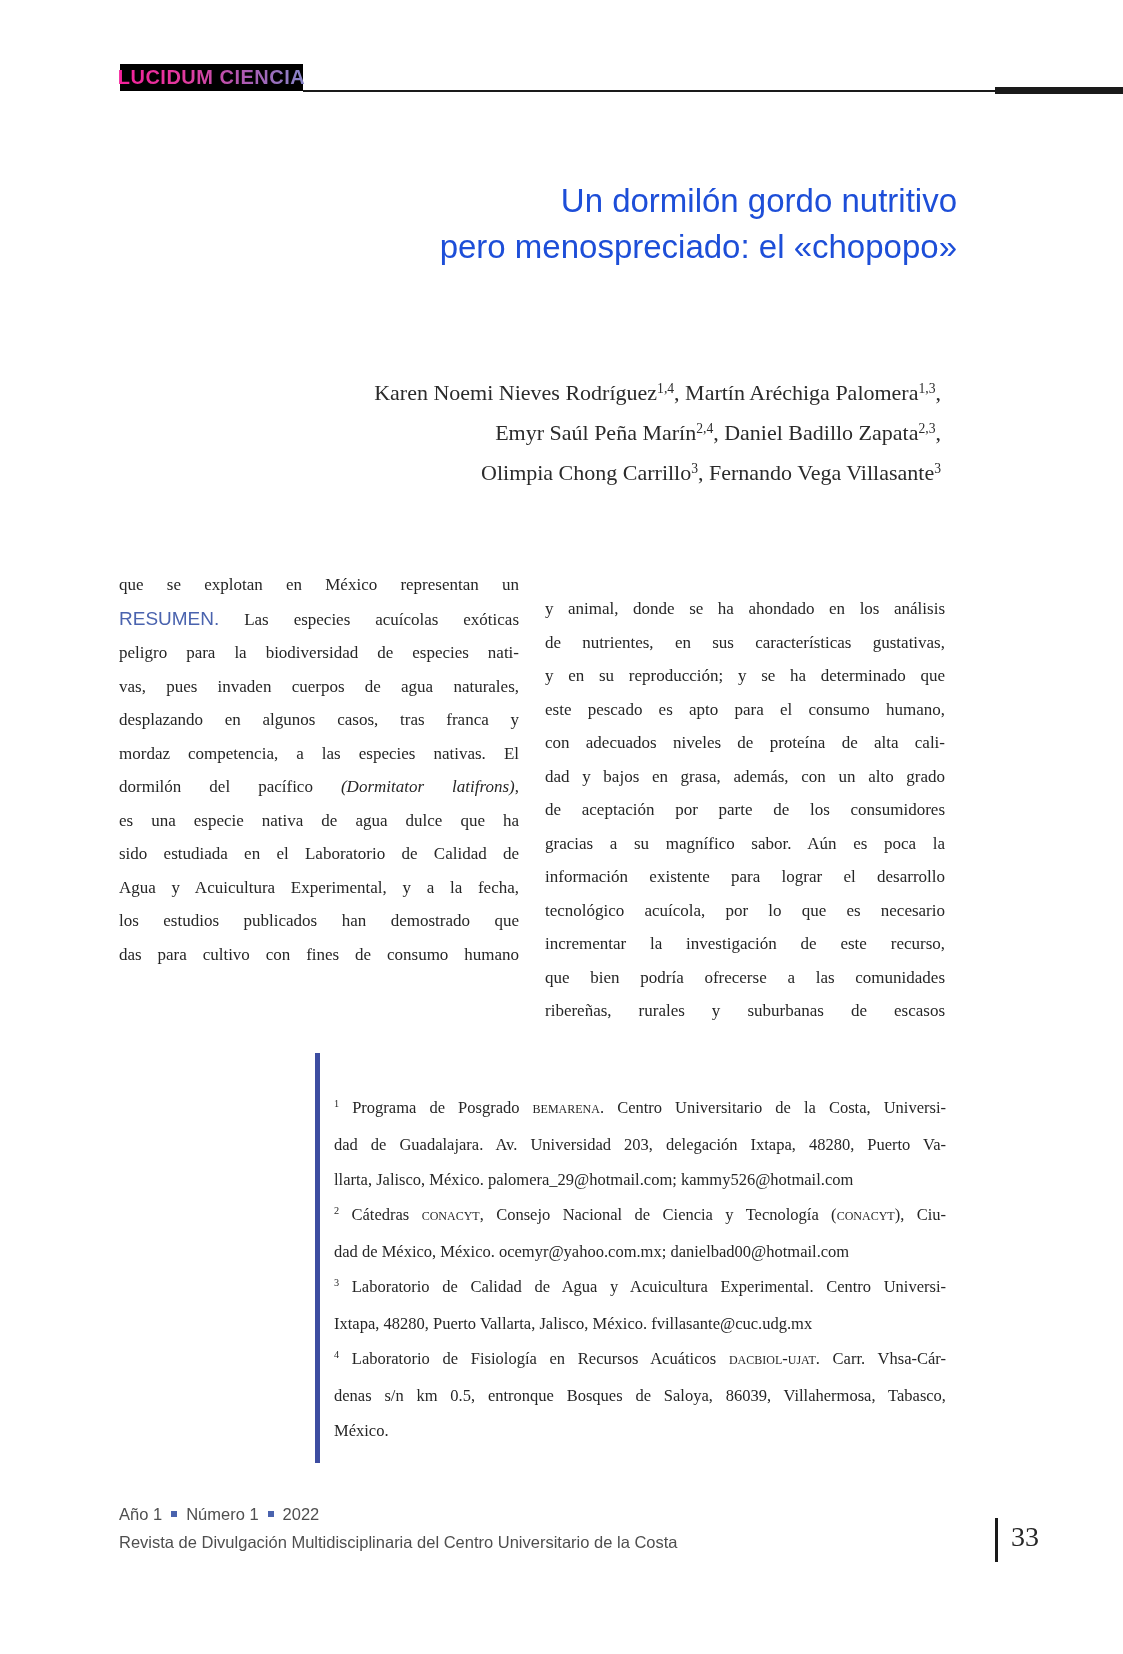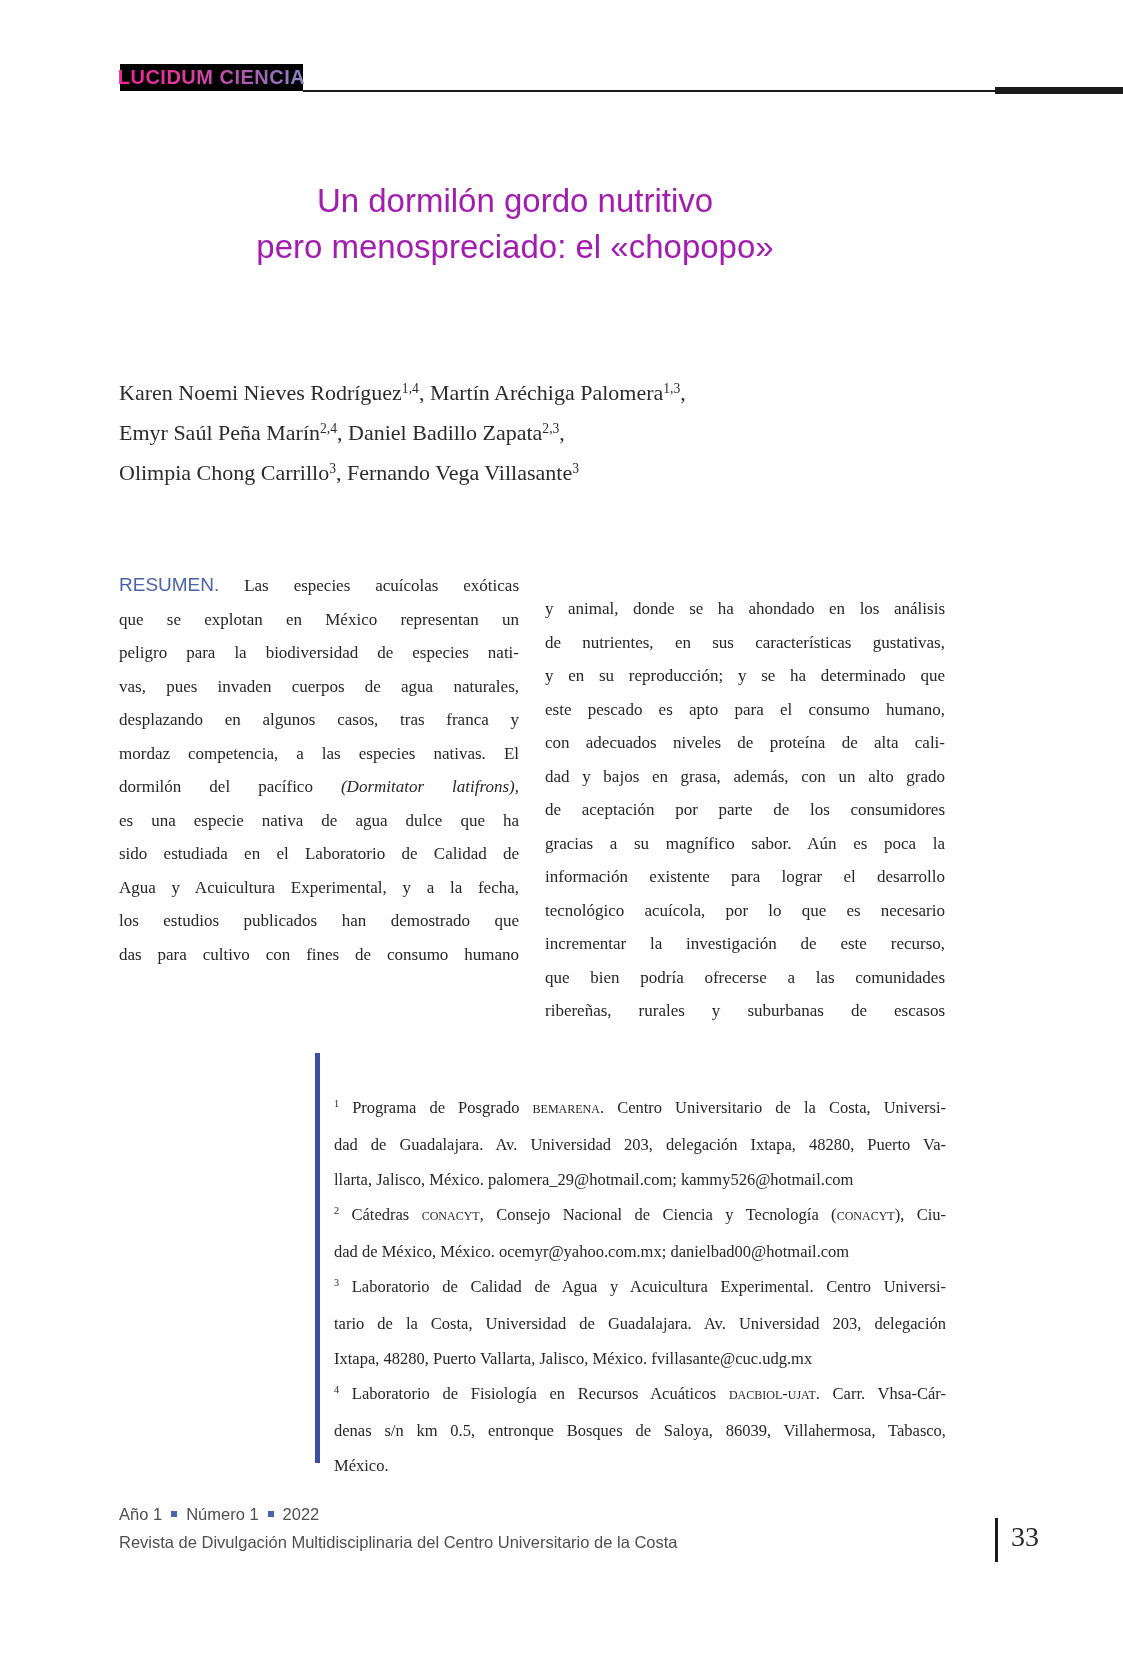--- a/index.html
+++ b/index.html
@@ -27,31 +27,31 @@
     background: linear-gradient(90deg, #f5209b 0%, #e23a9e 35%, #a75fb5 72%, #8887c9 100%);
     -webkit-background-clip: text; background-clip: text;
     color: transparent; -webkit-text-fill-color: transparent;
     white-space: nowrap;
   }
   .rule-thin  { position: absolute; left: 183px; right: 0; top: 26px; height: 2px; background: #1a1a1a; }
   .rule-thick { position: absolute; left: 875px; right: 0; top: 23px; height: 7px; background: #1a1a1a; }
 
   
   .title {
-    position: absolute; left: 104px; width: 822px; top: 178px;
-    text-align: center;
+    position: absolute; left: 135px; width: 822px; top: 178px;
+    text-align: right;
     font-family: "Liberation Sans", sans-serif;
     font-size: 33px; line-height: 46px;
-    color: #a21caf;
+    color: #1d4ed8;
   }
 
   
   .authors {
     position: absolute; left: 119px; width: 822px; top: 374px;
-    text-align: left;
+    text-align: right;
     font-size: 22px; line-height: 37px;
     color: #2b2b2b;
   }
 
   
   .abs-col {
     position: absolute; top: 568px; width: 400px;
     font-size: 17px; line-height: 33.5px;
   }
   .abs-col.left  { left: 119px; }
@@ -111,22 +111,22 @@
 
   <div class="authors">
 
   <div class="author-line"><span>Karen Noemi Nieves Rodríguez</span><span class="s-sup">1,4</span><span>, Martín Aréchiga Palomera</span><span class="s-sup">1,3</span><span>,</span></div>
       <div class="author-line"><span>Emyr Saúl Peña Marín</span><span class="s-sup">2,4</span><span>, Daniel Badillo Zapata</span><span class="s-sup">2,3</span><span>,</span></div>
       <div class="author-line last"><span>Olimpia Chong Carrillo</span><span class="s-sup">3</span><span>, Fernando Vega Villasante</span><span class="s-sup">3</span></div>
     </div>
 
   <div class="abs-col left">
 
-  <div class="abs-line"><span class="s-label">RESUMEN.</span><span> Las especies acuícolas exóticas</span></div>
-      <div class="abs-line">que se explotan en México representan un</div>
+  <div class="abs-line">que se explotan en México representan un</div>
+      <div class="abs-line"><span class="s-label">RESUMEN.</span><span> Las especies acuícolas exóticas</span></div>
       <div class="abs-line">peligro para la biodiversidad de especies nati-</div>
       <div class="abs-line">vas, pues invaden cuerpos de agua naturales,</div>
       <div class="abs-line">desplazando en algunos casos, tras franca y</div>
       <div class="abs-line">mordaz competencia, a las especies nativas. El</div>
       <div class="abs-line"><span>dormilón del pacífico </span><span class="s-i">(Dormitator latifrons)</span><span>,</span></div>
       <div class="abs-line">es una especie nativa de agua dulce que ha</div>
       <div class="abs-line">sido estudiada en el Laboratorio de Calidad de</div>
       <div class="abs-line">Agua y Acuicultura Experimental, y a la fecha,</div>
       <div class="abs-line">los estudios publicados han demostrado que</div>
       <div class="abs-line last">das para cultivo con fines de consumo humano</div>
@@ -149,21 +149,20 @@
     </div>
 
   <div class="fn-bar"></div>
   <div class="footnotes">
       <div class="fn-line"><span class="s-sup">1</span><span> Programa de Posgrado </span><span class="s-sc">bemarena</span><span>. Centro Universitario de la Costa, Universi-</span></div>
       <div class="fn-line">dad de Guadalajara. Av. Universidad 203, delegación Ixtapa, 48280, Puerto Va-</div>
       <div class="fn-line fn-end">llarta, Jalisco, México. palomera_29@hotmail.com; kammy526@hotmail.com</div>
       <div class="fn-line"><span class="s-sup">2</span><span> Cátedras </span><span class="s-sc">conacyt</span><span>, Consejo Nacional de Ciencia y Tecnología (</span><span class="s-sc">conacyt</span><span>), Ciu-</span></div>
       <div class="fn-line fn-end">dad de México, México. ocemyr@yahoo.com.mx; danielbad00@hotmail.com</div>
       <div class="fn-line"><span class="s-sup">3</span><span> Laboratorio de Calidad de Agua y Acuicultura Experimental. Centro Universi-</span></div>
-      <div class="fn-line">tario de la Costa, Universidad de Guadalajara. Av. Universidad 203, delegación</div>
       <div class="fn-line fn-end">Ixtapa, 48280, Puerto Vallarta, Jalisco, México. fvillasante@cuc.udg.mx</div>
       <div class="fn-line"><span class="s-sup">4</span><span> Laboratorio de Fisiología en Recursos Acuáticos </span><span class="s-sc">dacbiol-ujat</span><span>. Carr. Vhsa-Cár-</span></div>
       <div class="fn-line">denas s/n km 0.5, entronque Bosques de Saloya, 86039, Villahermosa, Tabasco,</div>
       <div class="fn-line fn-end">México.</div>
     </div>
 
   <div class="footer">
     <div class="issue-line">
       <span>Año 1</span>
       <span class="sq"></span>

